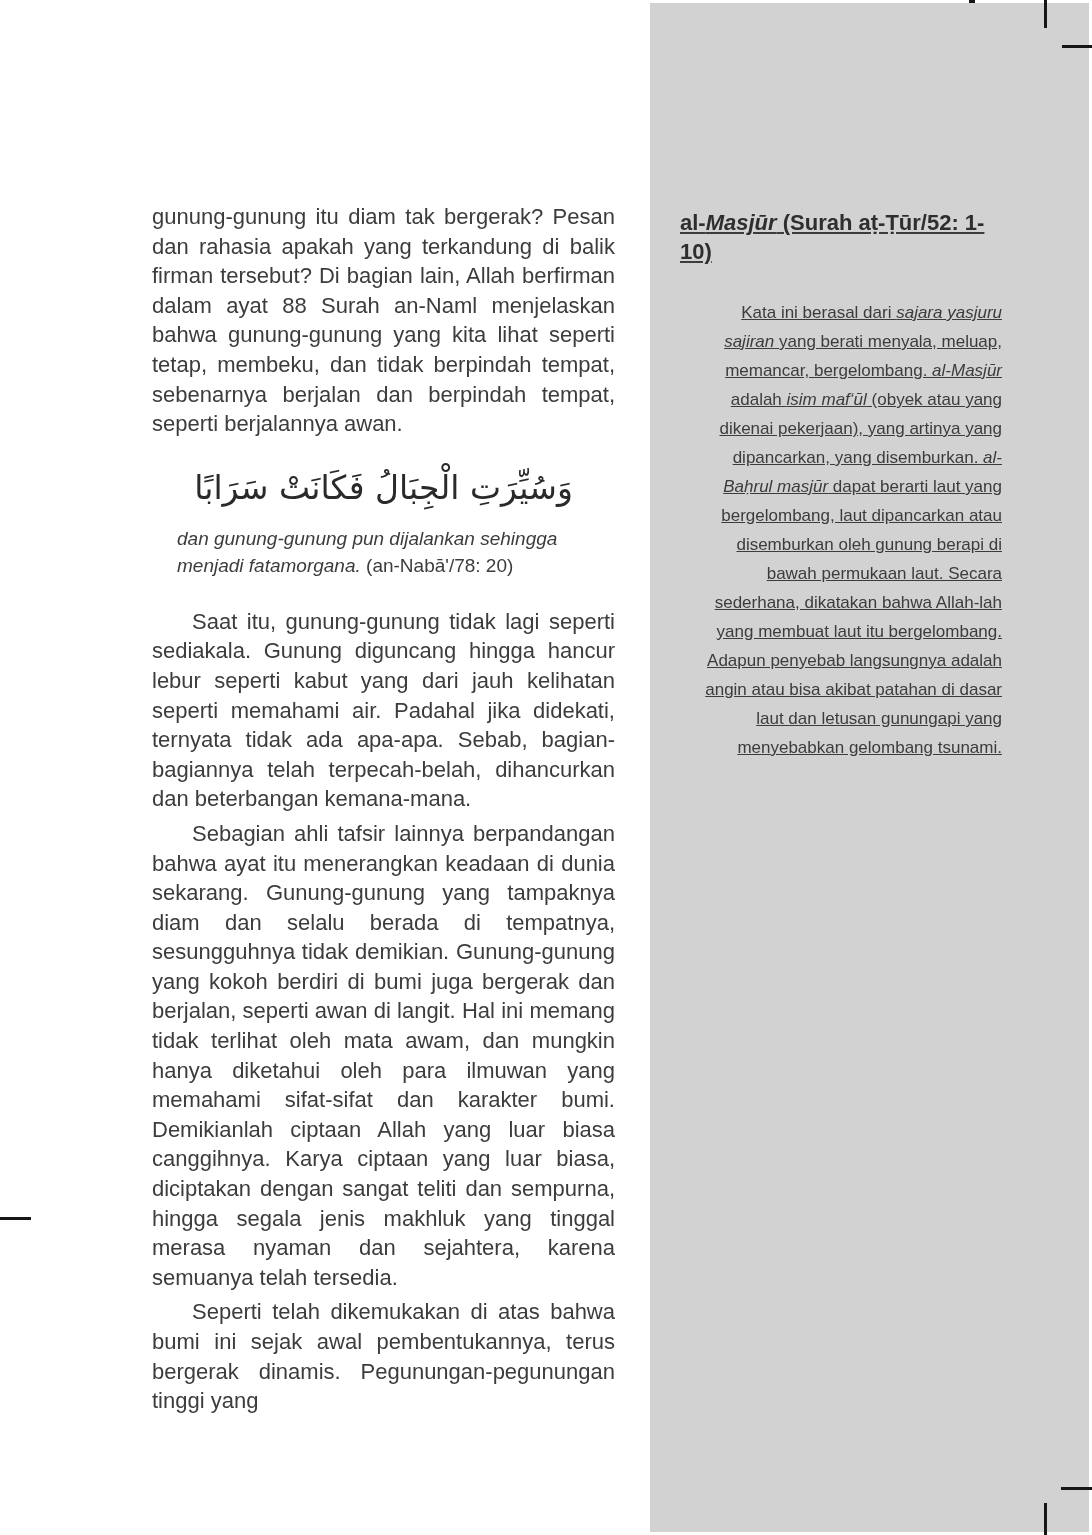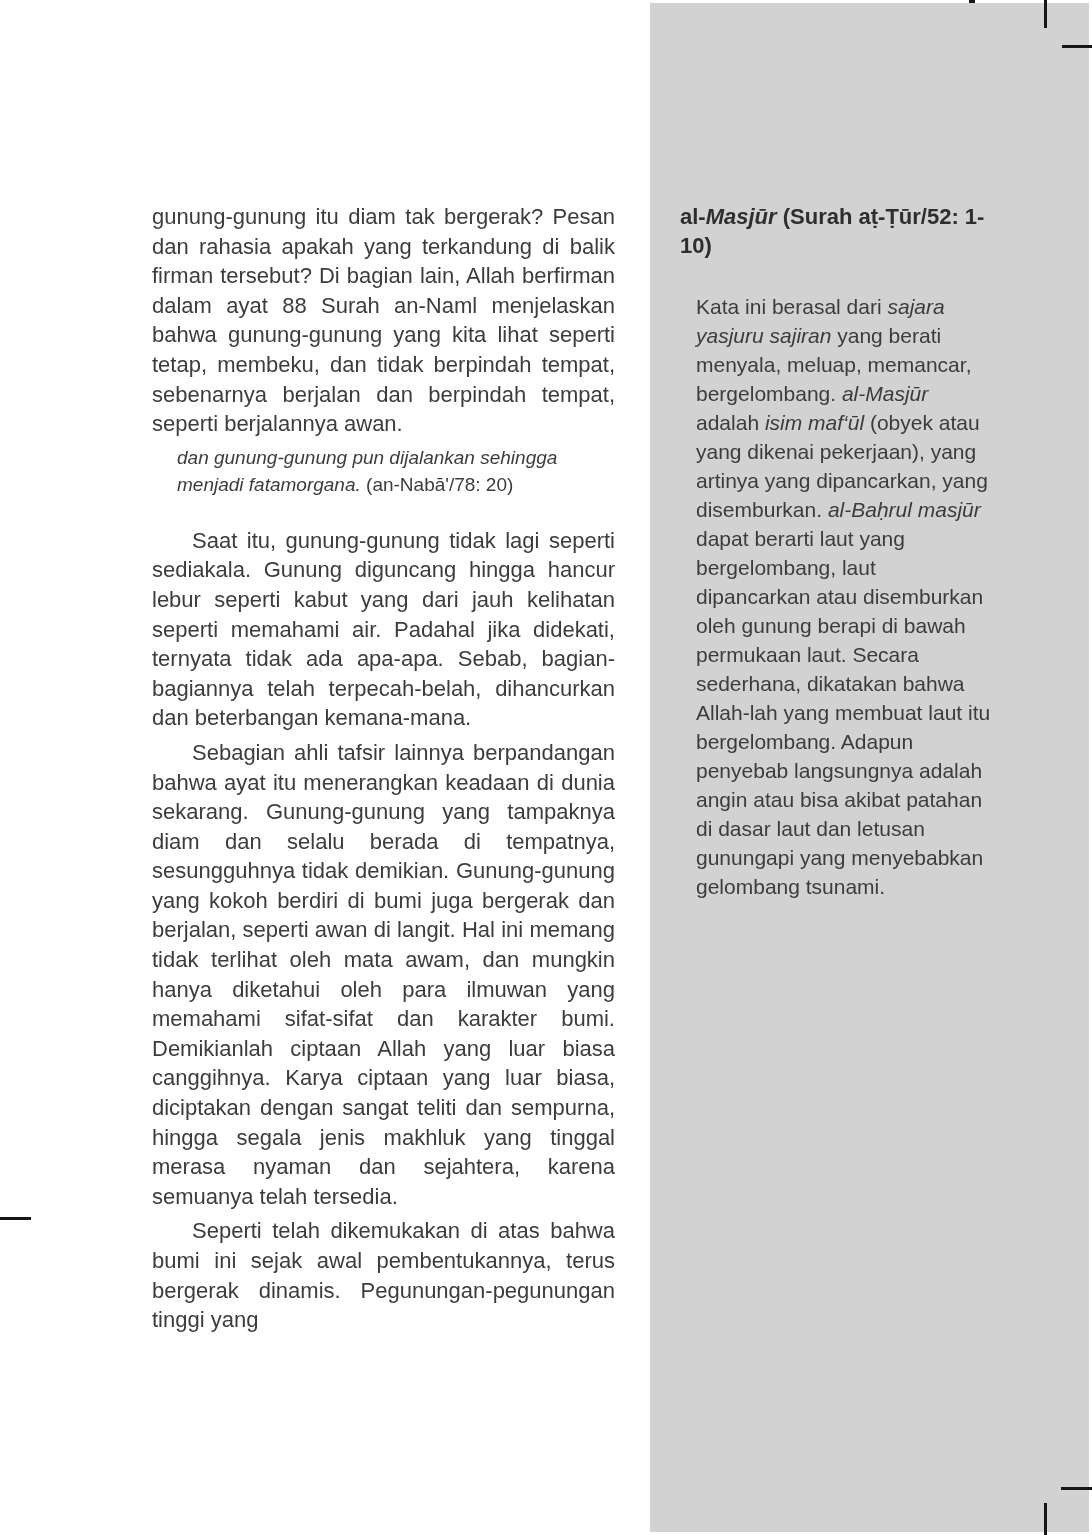--- a/index.html
+++ b/index.html
@@ -5,27 +5,27 @@
   html,body{margin:0;padding:0;}
   body{
     width:1092px;height:1535px;position:relative;background:#ffffff;
     font-family:"Liberation Sans",sans-serif;overflow:hidden;
   }
   .sidebar-panel{
     position:absolute;left:650px;top:3px;width:439px;height:1529px;
     background:#d2d2d2;
   }
   .sidebar-content{
-    position:absolute;left:30px;top:199px;width:330px;color:#3c3c3c;
+    position:absolute;left:30px;top:205px;width:330px;color:#3c3c3c;text-decoration:underline;
   }
   .sidebar-heading{
     font-size:22px;font-weight:bold;color:#2e2e2e;margin:0 0 32px 0;line-height:29px;
   }
   .sidebar-body{
-    font-size:21px;line-height:29px;margin:16px;
+    font-size:17px;line-height:29px;margin:8px;text-align:right;
   }
   .main-column{
     position:absolute;left:147px;top:197px;width:473px;
     color:#3c3c3c;font-size:22px;line-height:29.6px;
   }
   .para{
     margin:5px;text-align:justify;text-align-last:left;
   }
   .para.indent{text-indent:40px;}
   .verse{
@@ -50,20 +50,21 @@
 
 <div class="sidebar-panel">
   <div class="sidebar-content">
     <h2 class="sidebar-heading"><span>al-</span><span style="font-style: italic;">Masjūr</span><span> (Surah aṭ-Ṭūr/52: 1-10)</span></h2>
     <p class="sidebar-body"><span>Kata ini berasal dari </span><span style="font-style: italic;">sajara yasjuru sajiran</span><span> yang berati menyala, meluap, memancar, bergelombang. </span><span style="font-style: italic;">al-Masjūr</span><span> adalah </span><span style="font-style: italic;">isim maf‘ūl</span><span> (obyek atau yang dikenai pekerjaan), yang artinya yang dipancarkan, yang disemburkan. </span><span style="font-style: italic;">al-Baḥrul masjūr</span><span> dapat berarti laut yang bergelombang, laut dipancarkan atau disemburkan oleh gunung berapi di bawah permukaan laut.  Secara sederhana, dikatakan bahwa Allah-lah yang membuat laut itu bergelombang. Adapun penyebab langsungnya adalah angin atau bisa akibat patahan di dasar laut  dan letusan gunungapi yang menyebabkan gelombang tsunami.</span></p>
   </div>
 </div>
 
 <div class="main-column">
     <p class="para">gunung-gunung itu diam tak bergerak?  Pesan dan rahasia apakah yang terkandung di balik firman tersebut? Di bagian lain, Allah berfirman dalam ayat 88 Surah an-Naml menjelaskan bahwa gunung-gunung yang kita lihat seperti tetap,  membeku, dan tidak berpindah tempat, sebenarnya berjalan dan berpindah tempat, seperti berjalannya awan.</p>
+    <div class="verse">وَسُيِّرَتِ الْجِبَالُ فَكَانَتْ سَرَابًا</div>
     <div class="caption"><span class="it">dan gunung-gunung pun dijalankan sehingga menjadi fatamorgana. </span><span>(an-Nabā'/78: 20)</span></div>
     <p class="para indent">Saat itu, gunung-gunung  tidak lagi seperti sediakala. Gunung diguncang hingga hancur lebur seperti kabut yang dari jauh kelihatan seperti memahami air. Padahal jika didekati, ternyata tidak ada apa-apa. Sebab, bagian-bagiannya telah terpecah-belah, dihancurkan dan beterbangan kemana-mana.</p>
     <p class="para indent">Sebagian ahli tafsir lainnya berpandangan bahwa ayat itu menerangkan keadaan di dunia sekarang. Gunung-gunung yang tampaknya diam dan selalu berada di tempatnya, sesungguhnya tidak demikian. Gunung-gunung yang kokoh berdiri di bumi juga bergerak dan berjalan, seperti awan di langit. Hal ini memang tidak terlihat oleh mata awam, dan mungkin hanya diketahui oleh para ilmuwan yang memahami sifat-sifat dan karakter bumi. Demikianlah ciptaan Allah yang luar biasa canggihnya. Karya ciptaan yang  luar biasa, diciptakan dengan sangat teliti dan sempurna, hingga segala jenis makhluk yang tinggal merasa nyaman dan sejahtera, karena semuanya  telah tersedia.</p>
     <p class="para indent">Seperti telah dikemukakan di atas bahwa bumi ini sejak awal pembentukannya, terus bergerak dinamis. Pegunungan-pegunungan tinggi yang</p>
   </div>
 
 <div class="crop crop-tick-top"></div>
 <div class="crop crop-tr-v"></div>
 <div class="crop crop-tr-h"></div>
 <div class="crop crop-left-h"></div>

